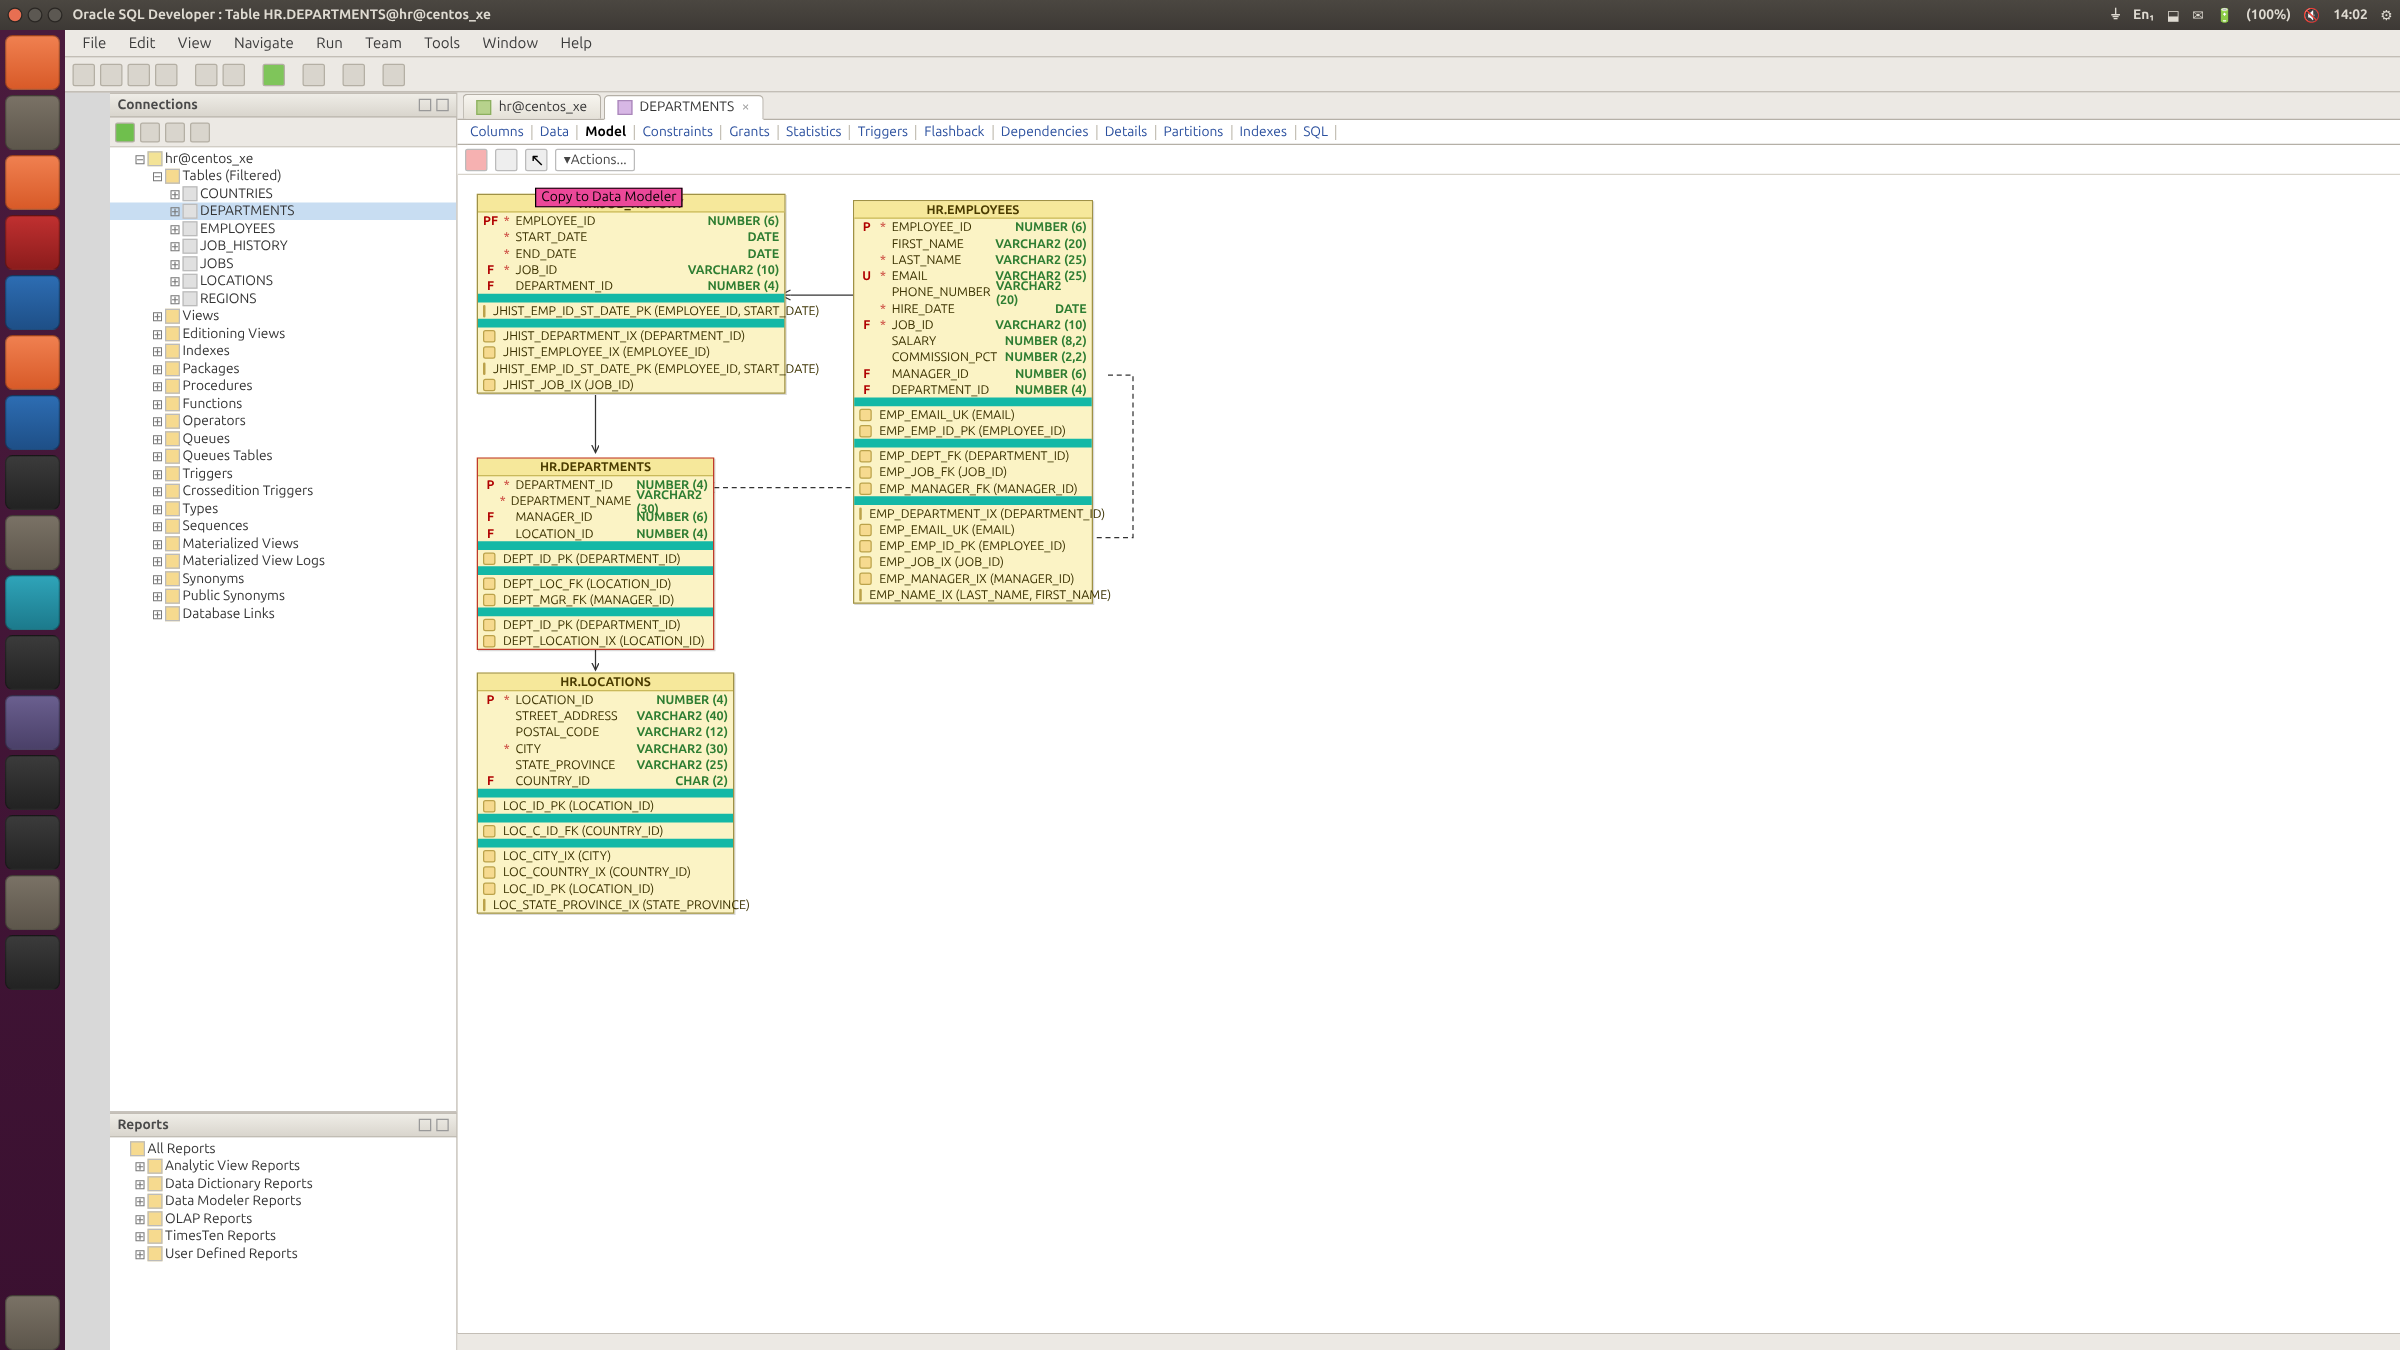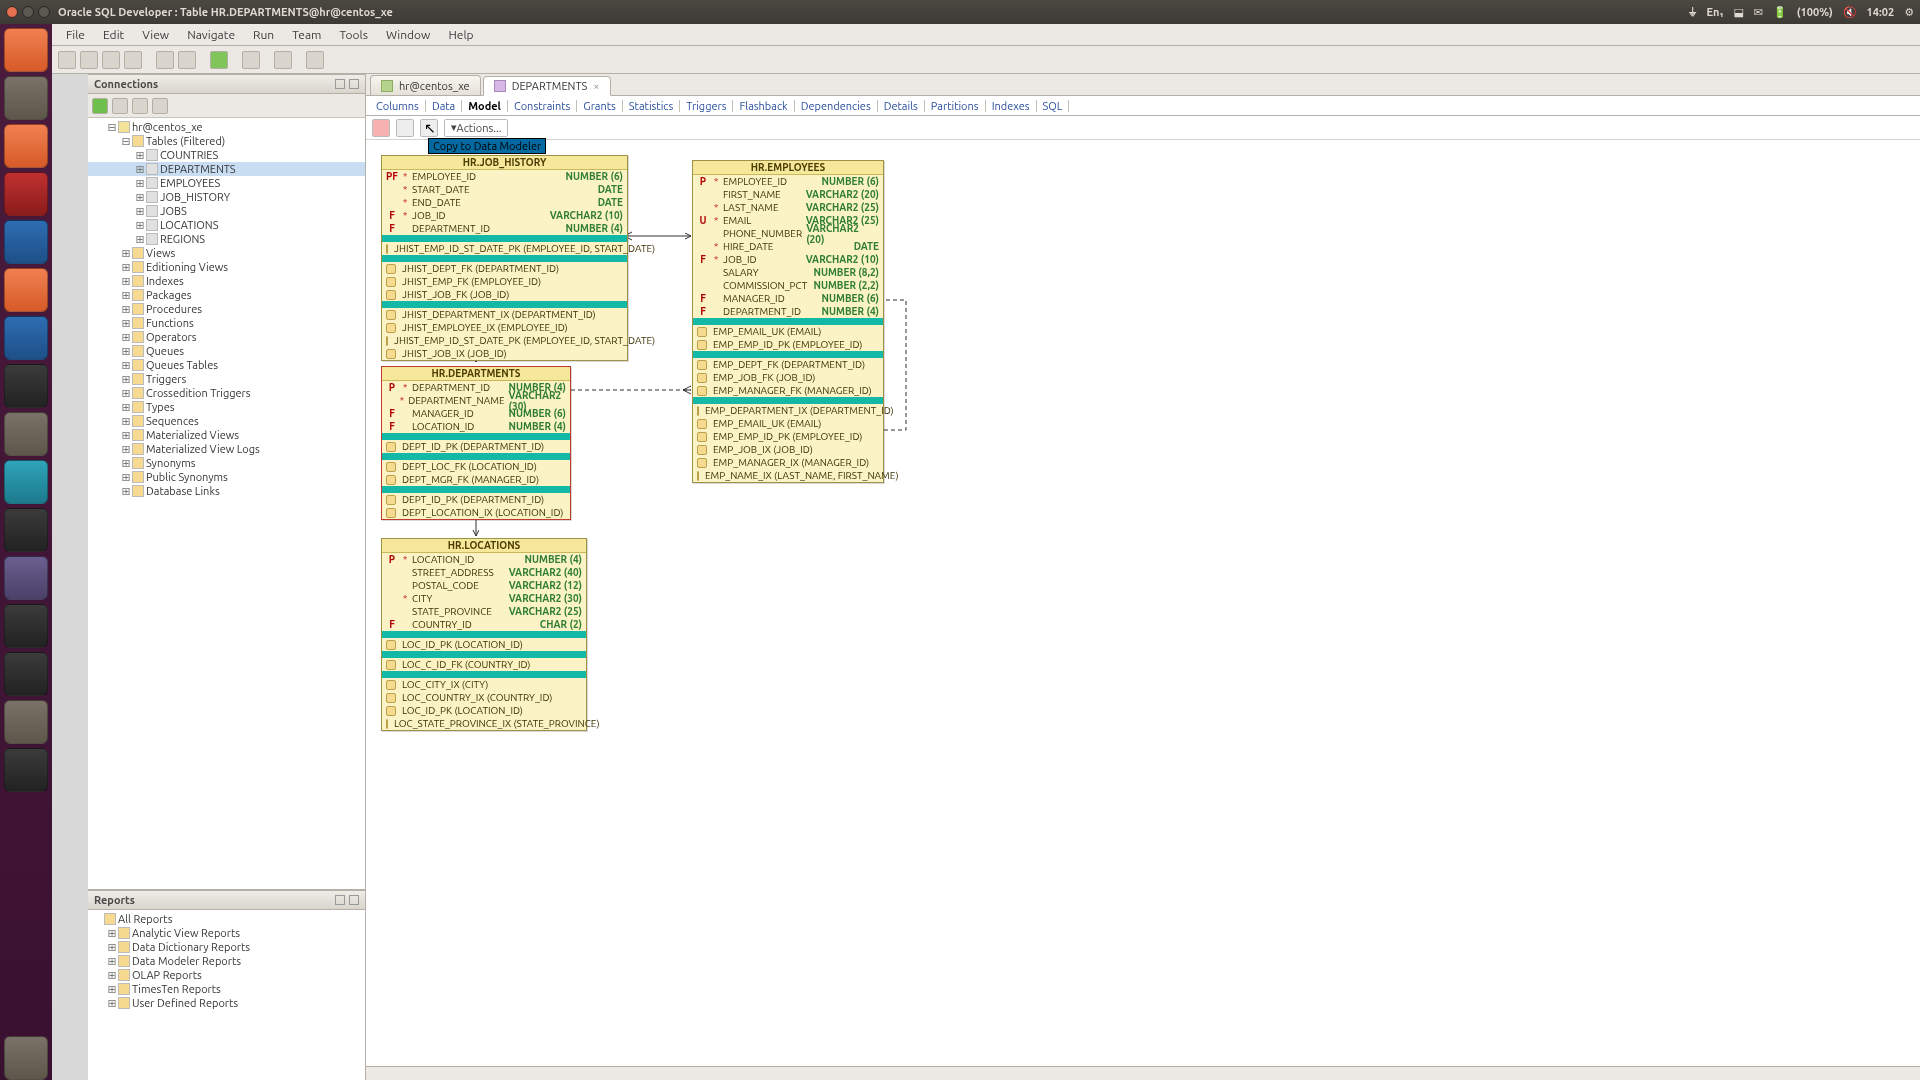--- a/index.html
+++ b/index.html
@@ -64,21 +64,21 @@
 .etab .eicon.tbl { background:#d7b7e5;border-color:#a987b9;}
 
 .subtabs { height: 20px; background: #fff; border-bottom: 1px solid #b5b0a7; display: flex; align-items: center; font-size: 11px; color: #2a4f9e; padding-left:4px;}
 .subtabs span { padding: 0 6px; border-right: 1px solid #c5c1b7; cursor: default; }
 .subtabs span.active { color: #000; font-weight: bold; text-decoration: none;}
 
 .subtoolbar { height: 24px; background: #fff; border-bottom: 1px solid #d7d3ca; display: flex; align-items: center; padding: 0 6px; gap: 6px; position:relative;}
 .subtoolbar .st-btn { width: 18px; height: 18px; background: #eee; border: 1px solid #bbb; border-radius:2px; cursor:default;}
 .subtoolbar .st-btn.pin { background:#f6b1b1;}
 .subtoolbar .actions { height:18px; border:1px solid #bbb; border-radius:2px; padding:0 6px; display:flex;align-items:center; font-size:11px; color:#444; cursor:default;}
-.tooltip { position:absolute; left:62px; top:22px; background:#0369a1; border:1px solid #000; padding:1px 4px; font-size:11px; z-index:50;}
+.tooltip { position:absolute; left:62px; top:34px; background:#ec4899; border:1px solid #000; padding:1px 4px; font-size:11px; z-index:50;}
 
 
 .canvas { flex: 1; background: #fff; position: relative; overflow: auto; }
 .entity { position: absolute; border: 1px solid #9f9146; background: #fbf3c5; font-size: 10px; color: #5b4a00; box-shadow: 1px 1px 0 rgba(0,0,0,.15);}
 .entity.sel { border: 1.5px solid #c0392b; }
 .ent-title { background: #f6e89b; text-align: center; font-weight: bold; border-bottom: 1px solid #c9b95b; padding: 1px 0; color:#4a3b00;}
 .ent-section { border-top: 7px solid #14b8a6; }
 .ent-row { display: flex; padding: 0 4px; height: 13px; align-items: center; gap: 4px; }
 .ent-row .keycol { width: 12px; color: #b00000; font-weight: bold; text-align:center;}
 .ent-row .marker { width:6px; color:#c02020; text-align:center;}
@@ -322,34 +322,20 @@
             </div>
             <div class="ent-section">
               <div class="ent-row">
                 <span class="ixicon"></span>
                 <span class="name">JHIST_EMP_ID_ST_DATE_PK (EMPLOYEE_ID, START_DATE)</span>
               </div>
             </div>
             <div class="ent-section">
               <div class="ent-row">
                 <span class="ixicon"></span>
-                <span class="name">JHIST_DEPT_FK (DEPARTMENT_ID)</span>
-              </div>
-              <div class="ent-row">
-                <span class="ixicon"></span>
-                <span class="name">JHIST_EMP_FK (EMPLOYEE_ID)</span>
-              </div>
-              <div class="ent-row">
-                <span class="ixicon"></span>
-                <span class="name">JHIST_JOB_FK (JOB_ID)</span>
-              </div>
-            </div>
-            <div class="ent-section">
-              <div class="ent-row">
-                <span class="ixicon"></span>
                 <span class="name">JHIST_DEPARTMENT_IX (DEPARTMENT_ID)</span>
               </div>
               <div class="ent-row">
                 <span class="ixicon"></span>
                 <span class="name">JHIST_EMPLOYEE_IX (EMPLOYEE_ID)</span>
               </div>
               <div class="ent-row">
                 <span class="ixicon"></span>
                 <span class="name">JHIST_EMP_ID_ST_DATE_PK (EMPLOYEE_ID, START_DATE)</span>
               </div>
@@ -405,21 +391,21 @@
               <div class="ent-row">
                 <span class="ixicon"></span>
                 <span class="name">DEPT_ID_PK (DEPARTMENT_ID)</span>
               </div>
               <div class="ent-row">
                 <span class="ixicon"></span>
                 <span class="name">DEPT_LOCATION_IX (LOCATION_ID)</span>
               </div>
             </div>
           </div>
-        <div class="entity" style="left:326px;top:20px;width:192px" id="ent-emp">
+        <div class="entity" style="left:316px;top:20px;width:192px" id="ent-emp">
             <div class="ent-title">HR.EMPLOYEES</div>
             <div class="ent-row">
               <span class="keycol">P</span>
               <span class="marker">*</span>
               <span class="name">EMPLOYEE_ID</span>
               <span class="type">NUMBER (6)</span>
             </div>
             <div class="ent-row">
               <span class="keycol"></span>
               <span class="marker"></span>

